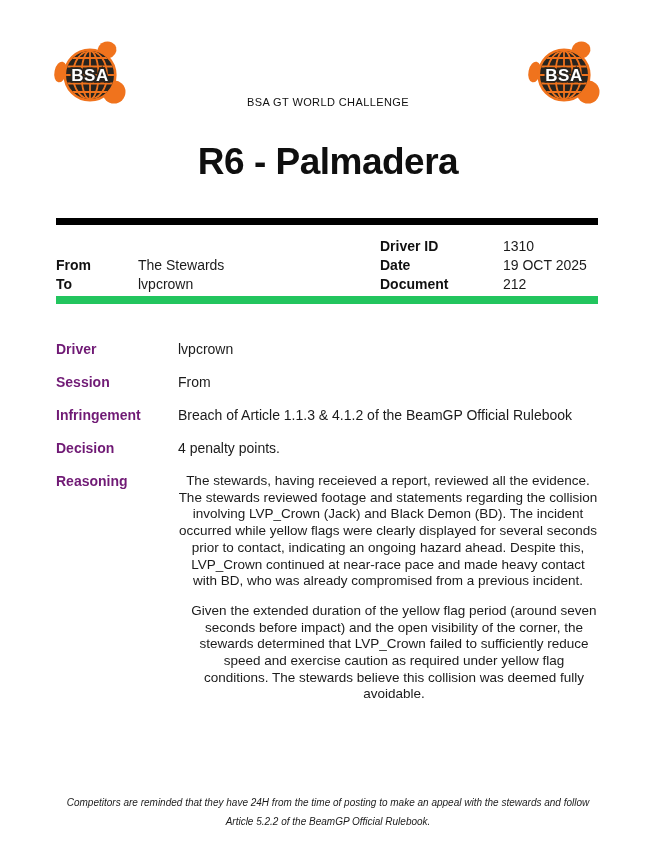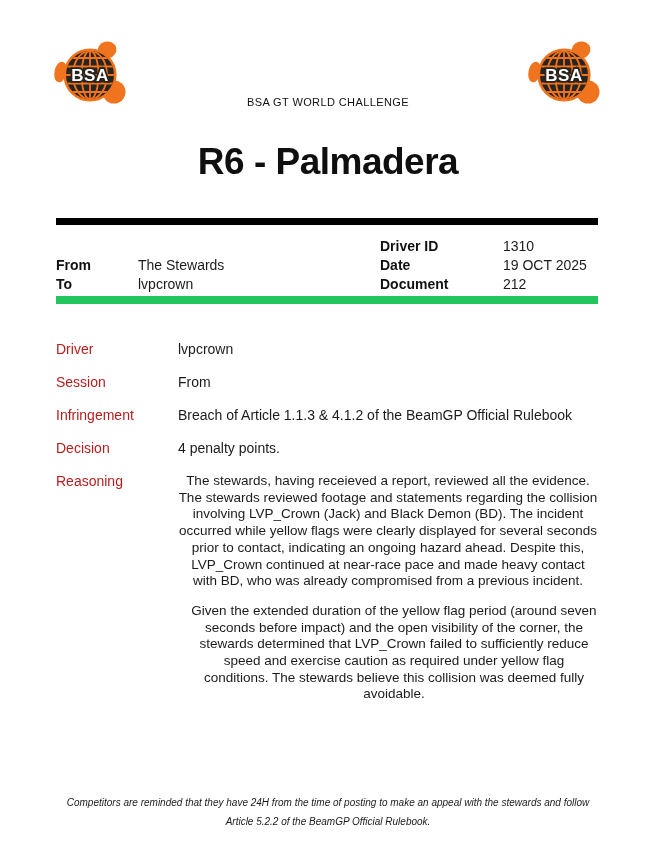--- a/index.html
+++ b/index.html
@@ -24,21 +24,21 @@
   .info-col-left{width:324px;}
   .info-col-right{flex:1;}
   .info-row{display:flex;}
   .info-label{font-weight:700;color:#111;}
   .info-col-left .info-label{width:82px;flex:0 0 82px;}
   .info-col-right .info-label{width:123px;flex:0 0 123px;}
   .info-value{flex:1;}
   
   .fields{position:absolute;top:341px;left:56px;width:542px;}
   .field-row{display:flex;margin-bottom:16px;font-size:14px;line-height:17px;}
-  .field-label{width:122px;flex:0 0 122px;font-weight:400;color:#b91c1c;}
+  .field-label{width:122px;flex:0 0 122px;font-weight:700;color:#701a75;}
   .field-value{flex:1;}
   .field-row.reasoning .field-value{font-size:13.5px;line-height:16.7px;}
   .field-row.reasoning p{margin:0 0 13px 0;text-align:center;}
   .field-row.reasoning p:last-child{margin-bottom:0;margin-left:12px;}
   
   .appeal-note{position:absolute;top:793px;left:0;right:0;text-align:center;
     font-style:italic;font-size:10px;line-height:19px;color:#1b1b1b;}
   .appeal-note p{margin:0 auto;max-width:548px;}
 </style>
 </head>

